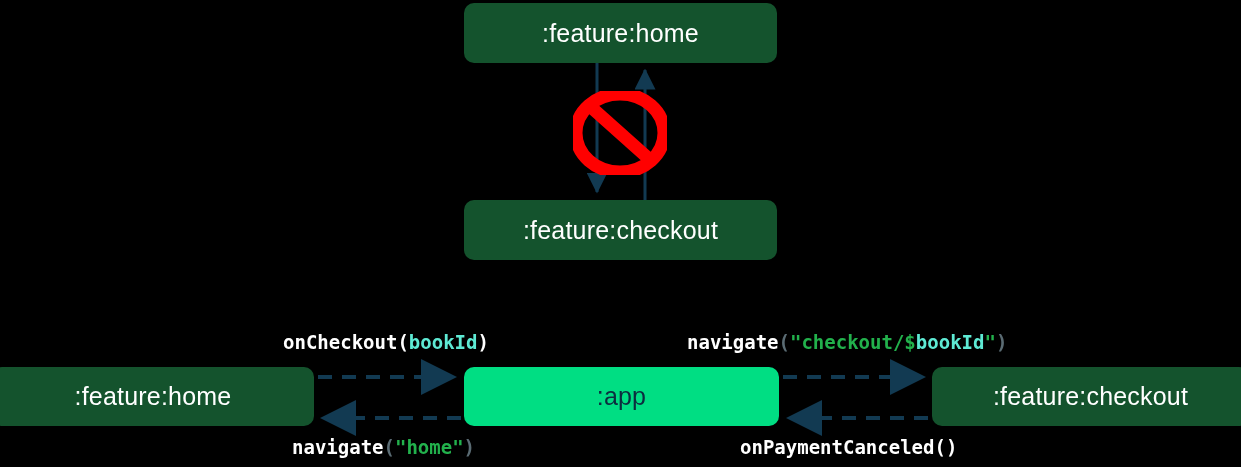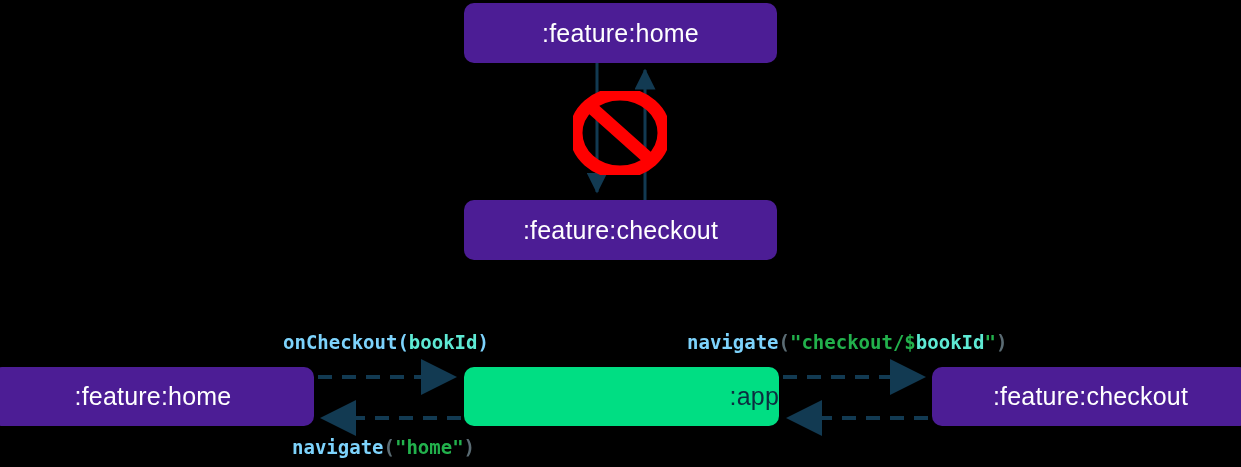--- a/index.html
+++ b/index.html
@@ -23,27 +23,26 @@
     display: flex;
     align-items: center;
     justify-content: center;
     font-family: "Liberation Sans", sans-serif;
     font-size: 25px;
     letter-spacing: 0.2px;
     box-sizing: border-box;
     user-select: none;
   }
   .node.salmon {
-    background: #4c1d95;
+    background: #14532d;
     color: #FFFFFF;
   }
   .node.green {
     background: #00DE83;
     color: #0C2D3F;
-    justify-content: flex-end;
   }
 
   
   #node-home-top   { left: 464px; top: 3px;   width: 313px; height: 60px; }
   #node-checkout-top { left: 464px; top: 200px; width: 313px; height: 60px; }
 
   
   #node-home-bottom     { left: -8px;  top: 367px; width: 322px; height: 59px; }
   #node-app             { left: 464px; top: 367px; width: 315px; height: 59px; }
   #node-checkout-bottom { left: 932px; top: 367px; width: 317px; height: 59px; }
@@ -58,21 +57,21 @@
   }
 
   .edge-label {
     position: absolute;
     font-family: "DejaVu Sans Mono", monospace;
     font-size: 19px;
     font-weight: bold;
     white-space: nowrap;
     user-select: none;
   }
-  .tok-fn    { color: #7dd3fc; }
+  .tok-fn    { color: #ffffff; }
   .tok-paren { color: #5A6B73; }
   .tok-str   { color: #22B14C; }
   .tok-var   { color: #5eead4; }
 
   #label-oncheckout       { left: 283px; top: 331px; }
   #label-navigate-checkout{ left: 687px; top: 331px; }
   #label-navigate-home    { left: 292px; top: 436px; }
   #label-onpaymentcanceled{ left: 740px; top: 436px; }
 
   .ban-sign {
@@ -153,14 +152,17 @@
   </div>
 
   <div class="edge-label" id="label-navigate-checkout">
     <span class="tok-fn">navigate</span><span class="tok-paren">(</span><span class="tok-str">"checkout/</span><span class="tok-str">$</span><span class="tok-var">bookId</span><span class="tok-str">"</span><span class="tok-paren">)</span>
   </div>
 
   <div class="edge-label" id="label-navigate-home">
     <span class="tok-fn">navigate</span><span class="tok-paren">(</span><span class="tok-str">"home"</span><span class="tok-paren">)</span>
   </div>
 
+  <div class="edge-label" id="label-onpaymentcanceled">
+    <span class="tok-fn">onPaymentCanceled</span><span class="tok-fn">(</span><span class="tok-fn">)</span>
+  </div>
 
 </div>
 
 </body></html>

